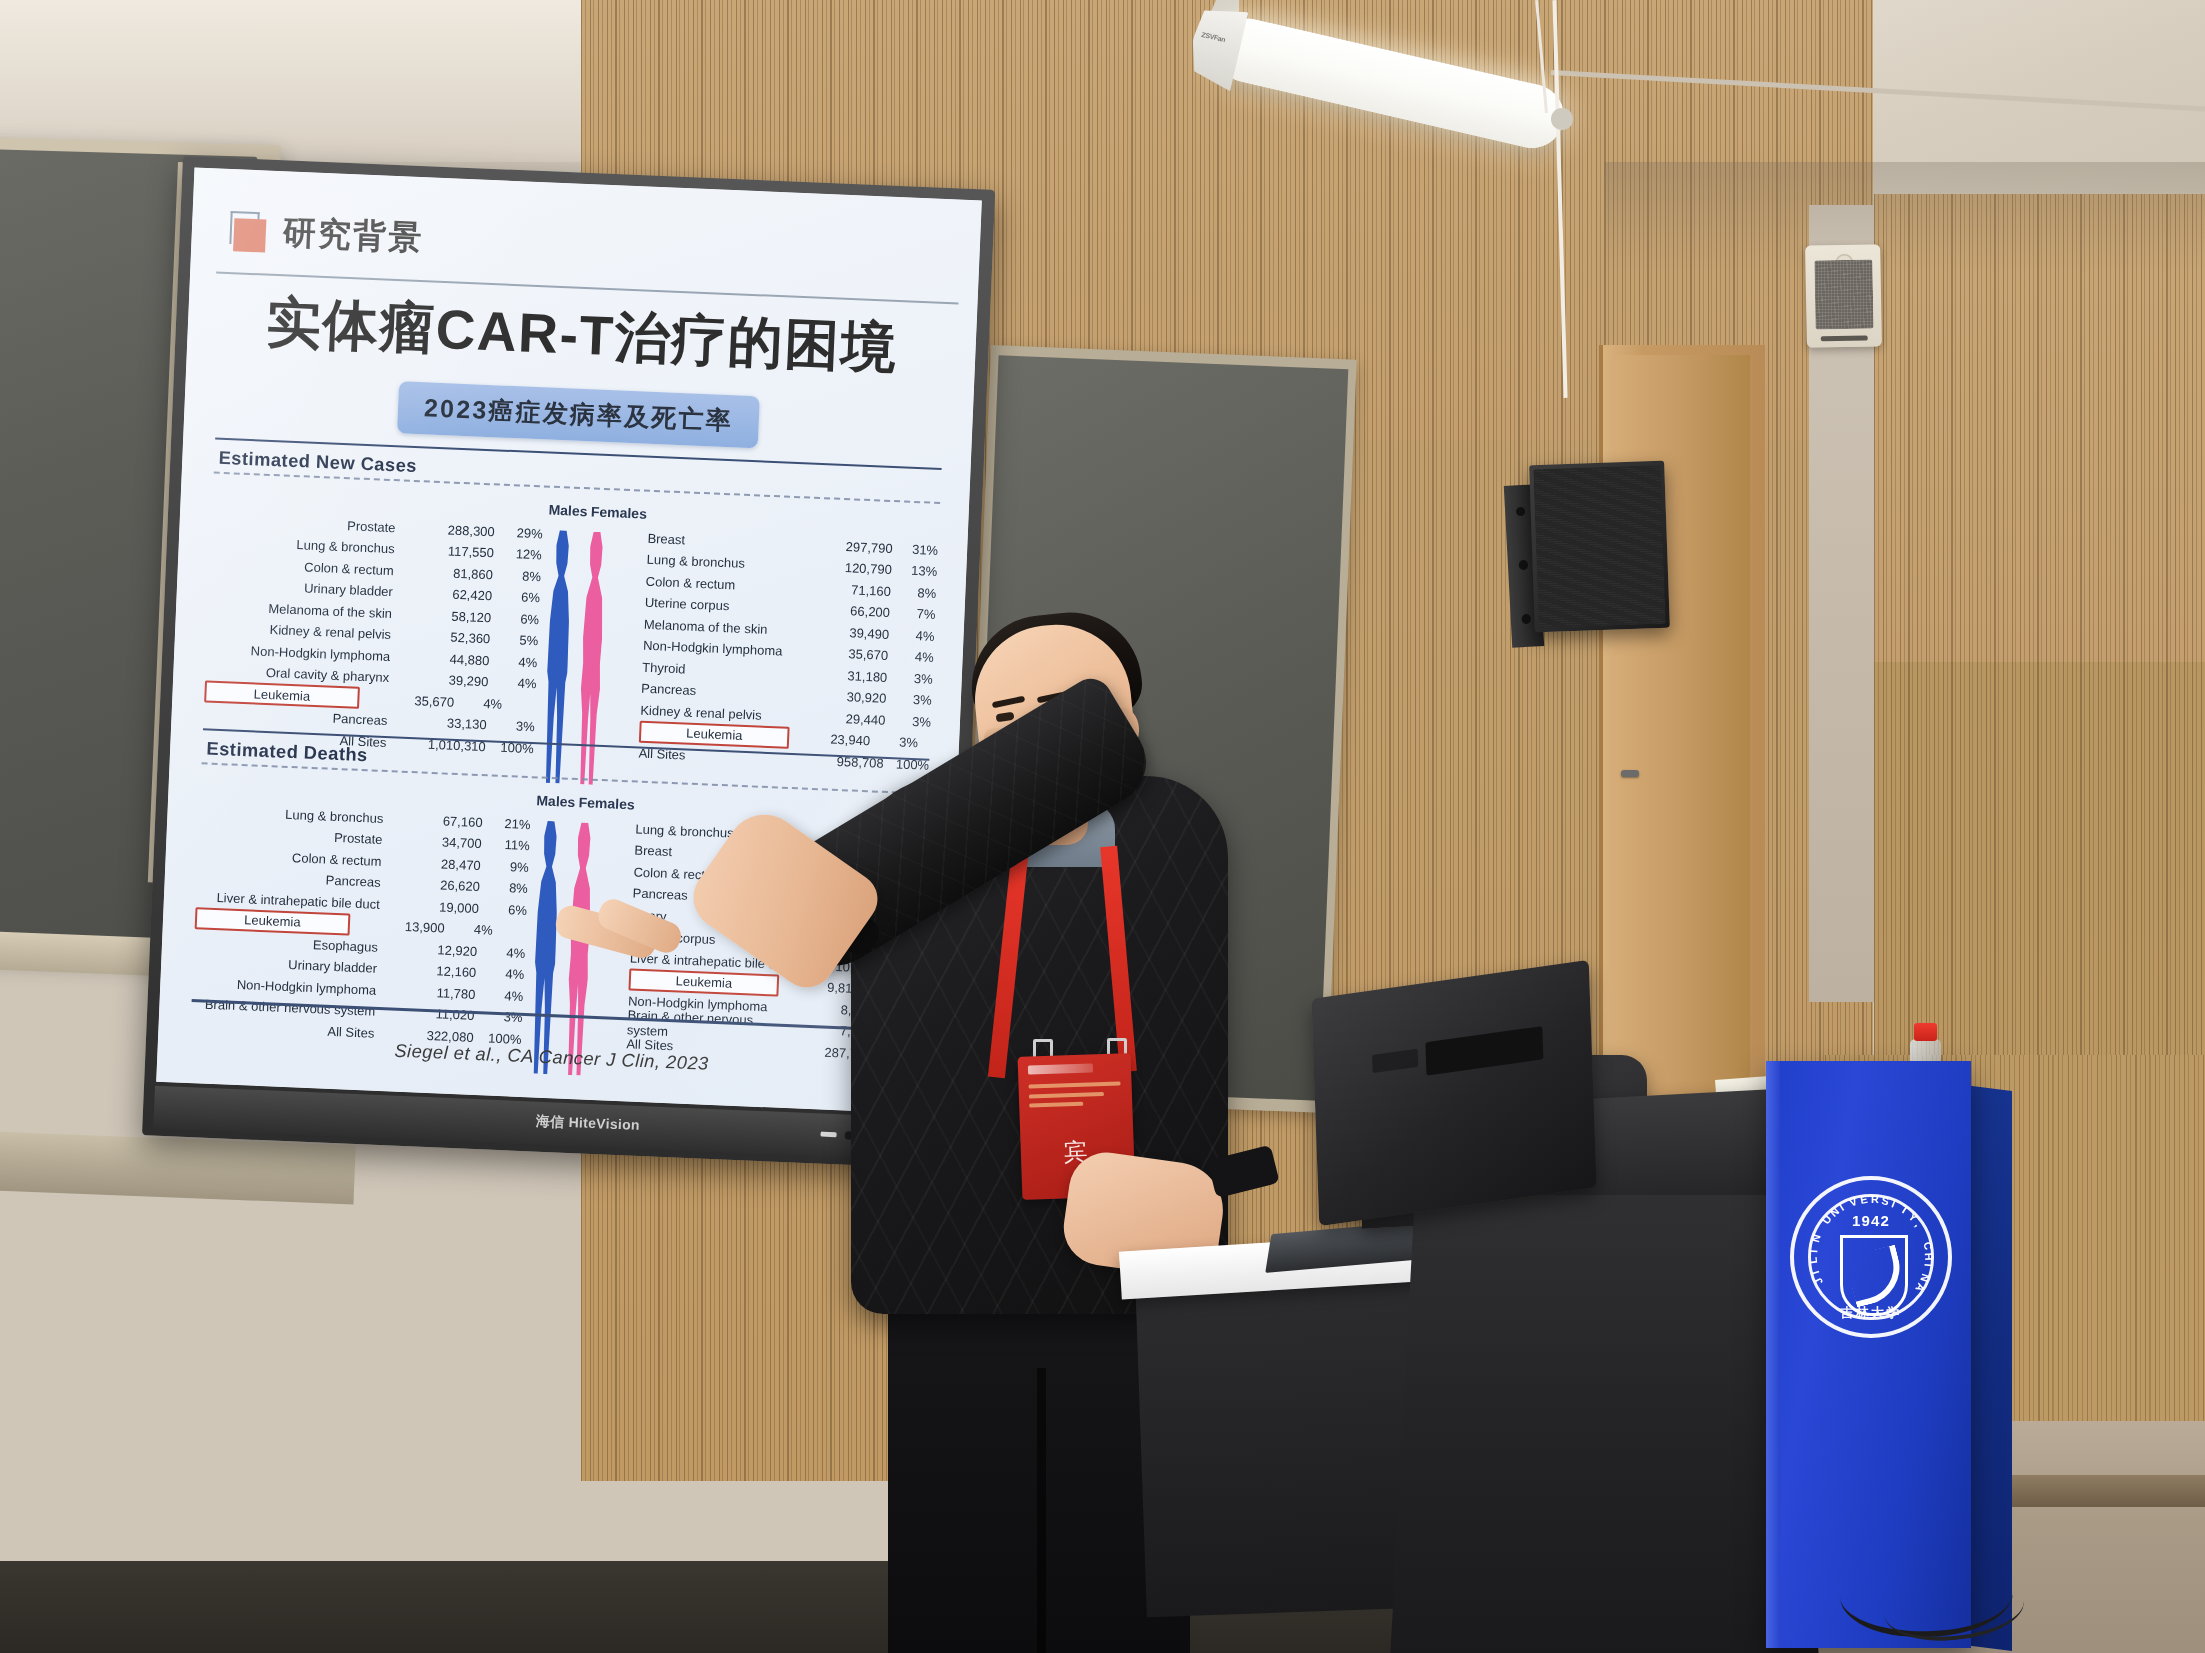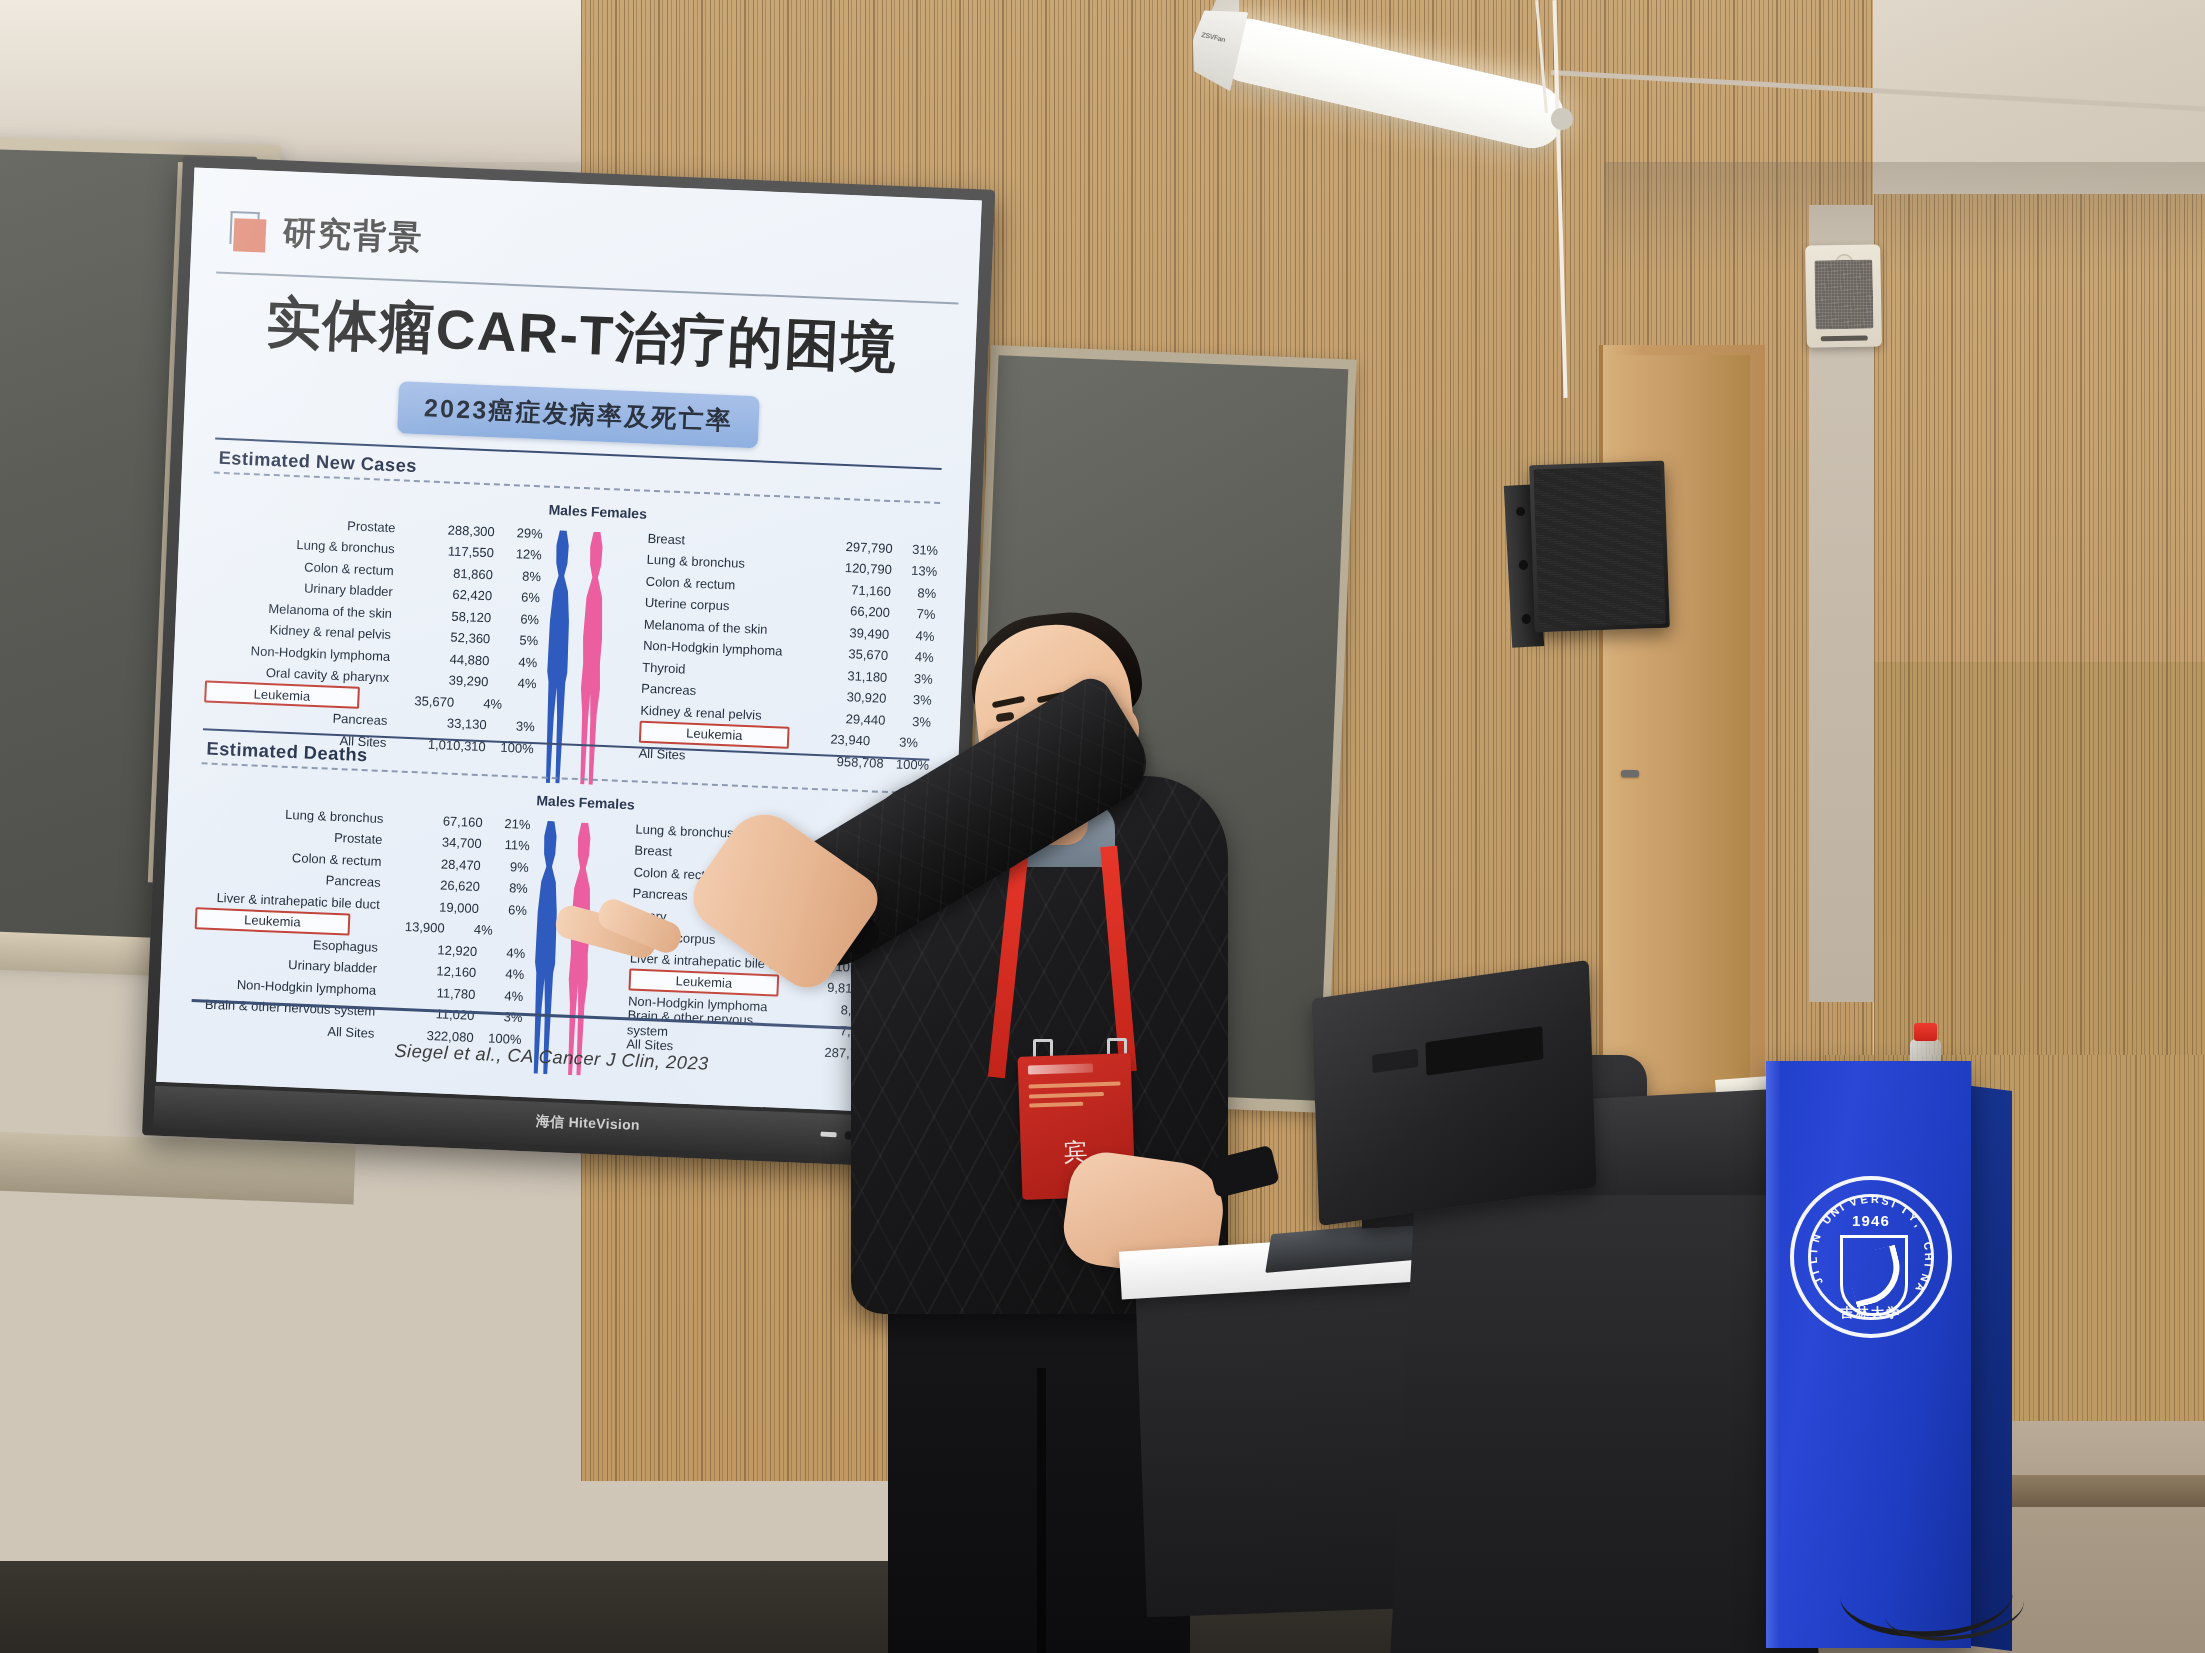--- a/index.html
+++ b/index.html
@@ -826,21 +826,21 @@
     <div class="cap"></div>
   </div>
 
   <div class="podium-side"></div>
   <div class="podium">
     <div class="edge"></div>
   </div>
   <div class="seal">
     <div class="ring"></div>
     <div class="ring2"></div>
-    <div class="year">1946</div>
+    <div class="year">1942</div>
     <div class="shield"></div>
     <div class="swoosh"></div>
     <div class="seal-text" id="seal-arc">
         <span style="transform: rotate(-118deg) translate(0px, -64px) rotate(0deg);">J</span>
         <span style="transform: rotate(-107.273deg) translate(0px, -64px) rotate(0deg);">I</span>
         <span style="transform: rotate(-96.5455deg) translate(0px, -64px) rotate(0deg);">L</span>
         <span style="transform: rotate(-85.8182deg) translate(0px, -64px) rotate(0deg);">I</span>
         <span style="transform: rotate(-75.0909deg) translate(0px, -64px) rotate(0deg);">N</span>
         <span style="transform: rotate(-64.3636deg) translate(0px, -64px) rotate(0deg);"> </span>
         <span style="transform: rotate(-53.6364deg) translate(0px, -64px) rotate(0deg);">U</span>

